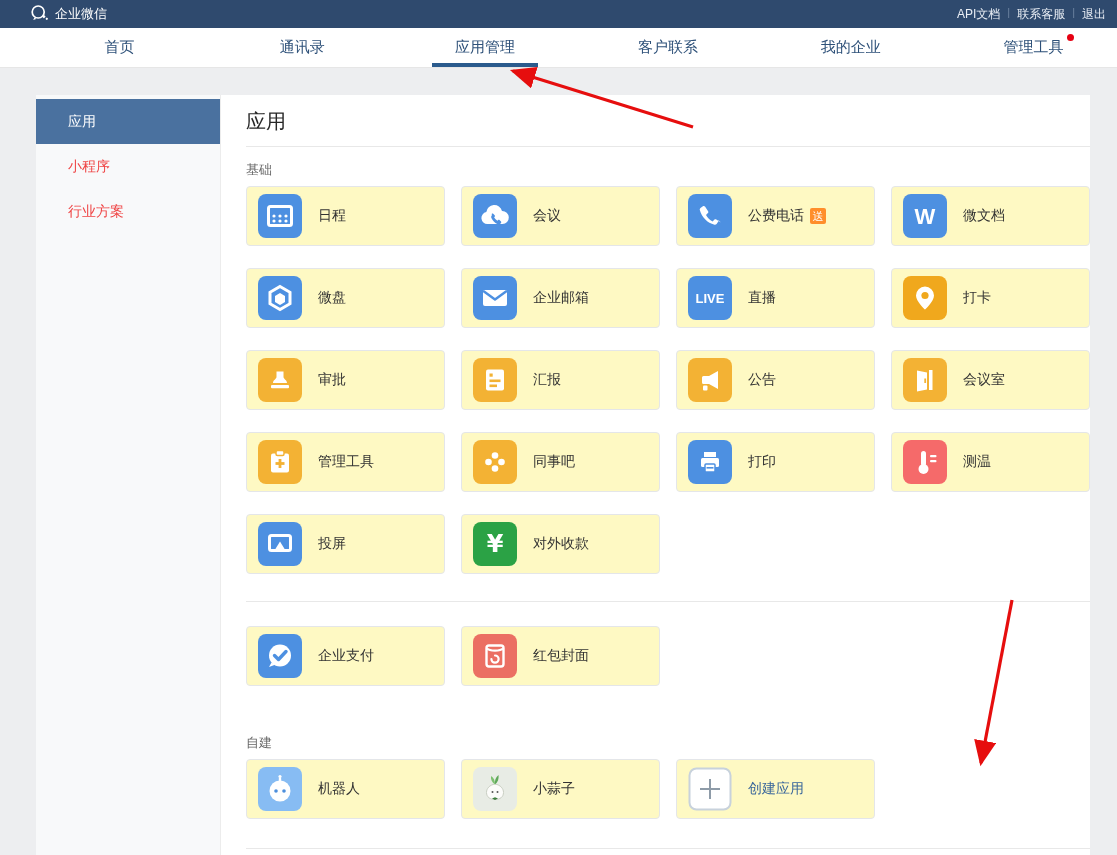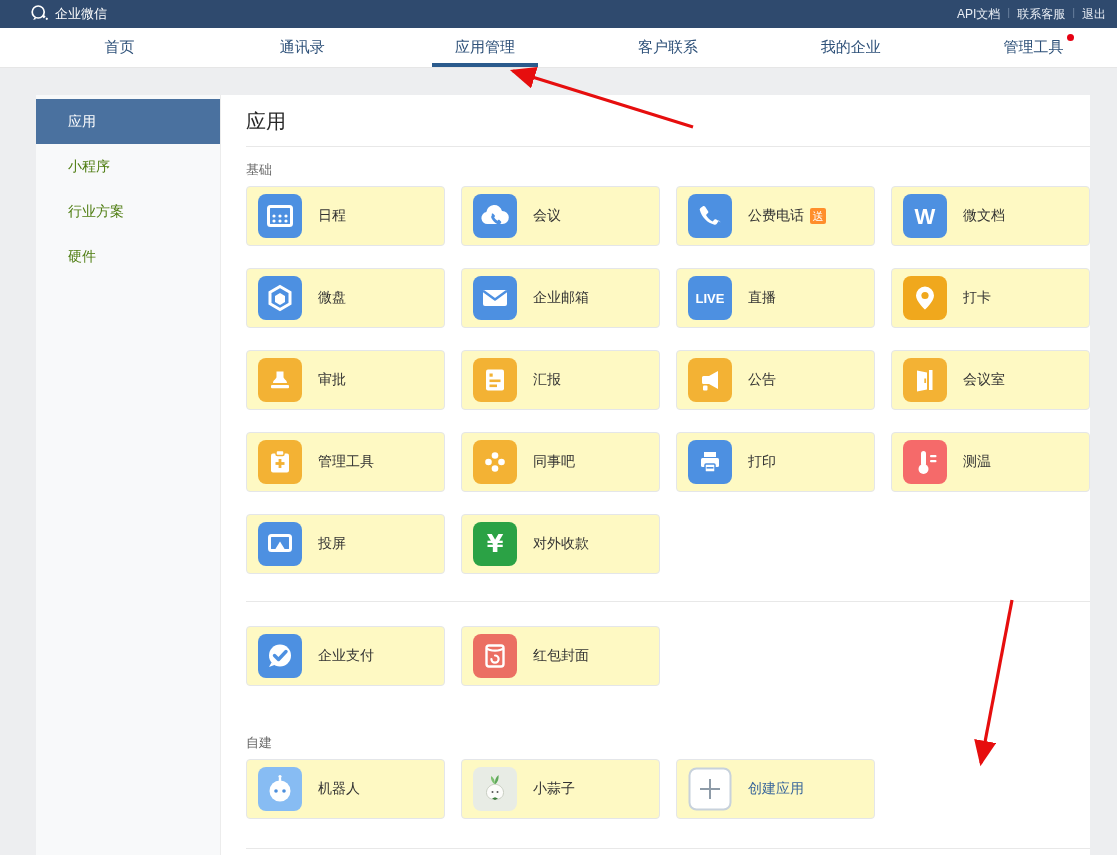--- a/index.html
+++ b/index.html
@@ -21,21 +21,21 @@
   
   .nav{position:absolute;top:28px;left:0;right:0;height:40px;background:#fff;border-bottom:1px solid #E6E6E6;}
   .nav-inner{margin-left:36px;width:1081px;height:100%;display:flex;gap:16px;}
   .nav-tab{flex:1;display:flex;align-items:center;justify-content:center;font-size:15px;color:var(--nav-text);position:relative;cursor:pointer;}
   .nav-tab.active::after{content:"";position:absolute;bottom:0;left:50%;transform:translateX(-50%);width:106px;height:4px;background:var(--active-underline);}
   .tab-label{position:relative;}
   .nav-dot{position:absolute;top:-4px;right:-10px;width:7px;height:7px;border-radius:50%;background:var(--notify-dot);}
 
   
   .sidebar{position:absolute;left:36px;top:95px;width:185px;bottom:0;background:#F8F9FA;border-right:1px solid #ECECEC;padding-top:4px;}
-  .side-item{height:45px;display:flex;align-items:center;padding-left:32px;font-size:14px;color:#4d7c0f;cursor:pointer;}
+  .side-item{height:45px;display:flex;align-items:center;padding-left:32px;font-size:14px;color:#ef4444;cursor:pointer;}
   .side-item.active{background:var(--sidebar-active-bg);color:#fff;}
 
   
   .main{position:absolute;left:221px;top:95px;width:869px;bottom:0;background:#fff;padding-left:25px;overflow:hidden;}
   .page-title{padding-top:14px;font-size:20px;line-height:24px;font-weight:400;color:#262626;}
   .hr{border:none;border-top:1px solid #E8E8E8;width:844px;}
   .title-hr{margin-top:13px;}
   .sec-label{margin-top:14px;font-size:13px;color:#666;}
   .grid{margin-top:7px;display:grid;grid-template-columns:repeat(4,199px);column-gap:16px;row-gap:22px;width:844px;}
   .card{height:60px;border:1px solid #E4E6E9;border-radius:4px;background:#fef9c3;display:flex;align-items:center;cursor:pointer;}
@@ -92,21 +92,20 @@
       <div class="nav-tab">
         <span class="tab-label">管理工具<span class="nav-dot"></span></span>
       </div>
     </div>
 </div>
 
 <div class="sidebar" id="sidebar">
     <div class="side-item active">应用</div>
     <div class="side-item">小程序</div>
     <div class="side-item">行业方案</div>
-    <div class="side-item">硬件</div>
   </div>
 
 <div class="main">
   <div class="page-title">应用</div>
   <hr class="hr title-hr">
   <div class="sec-label">基础</div>
   <div class="grid" id="grid-base">
       <div class="card">
         <span style="display: flex;">
           <svg width="44" height="44" viewBox="0 0 44 44">

